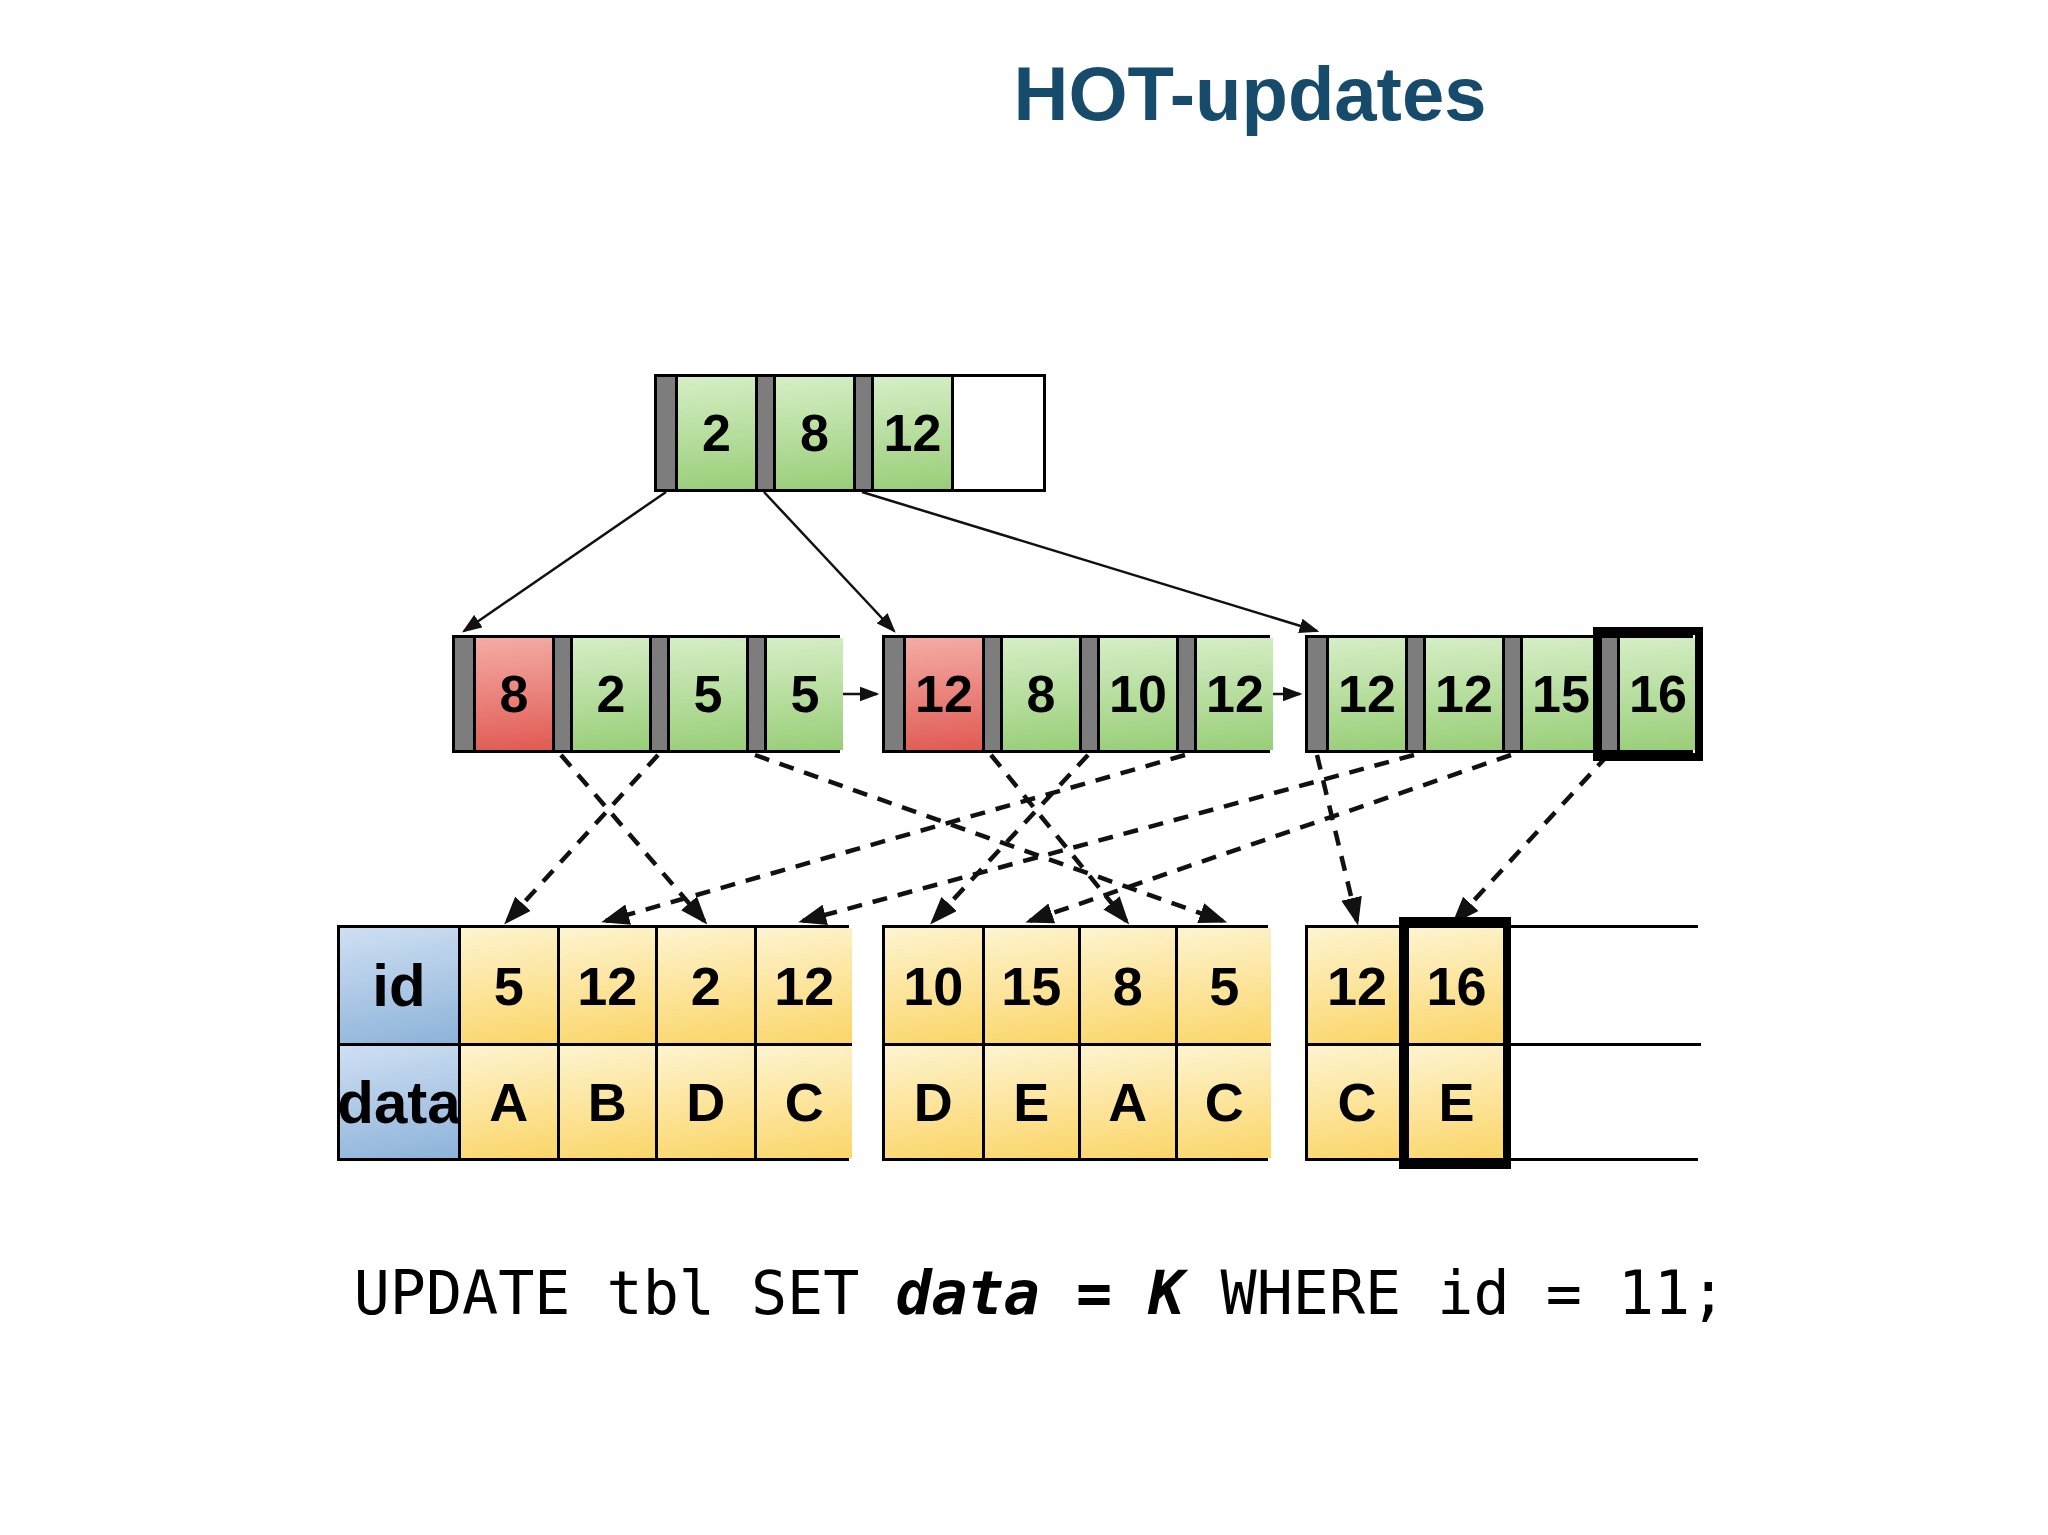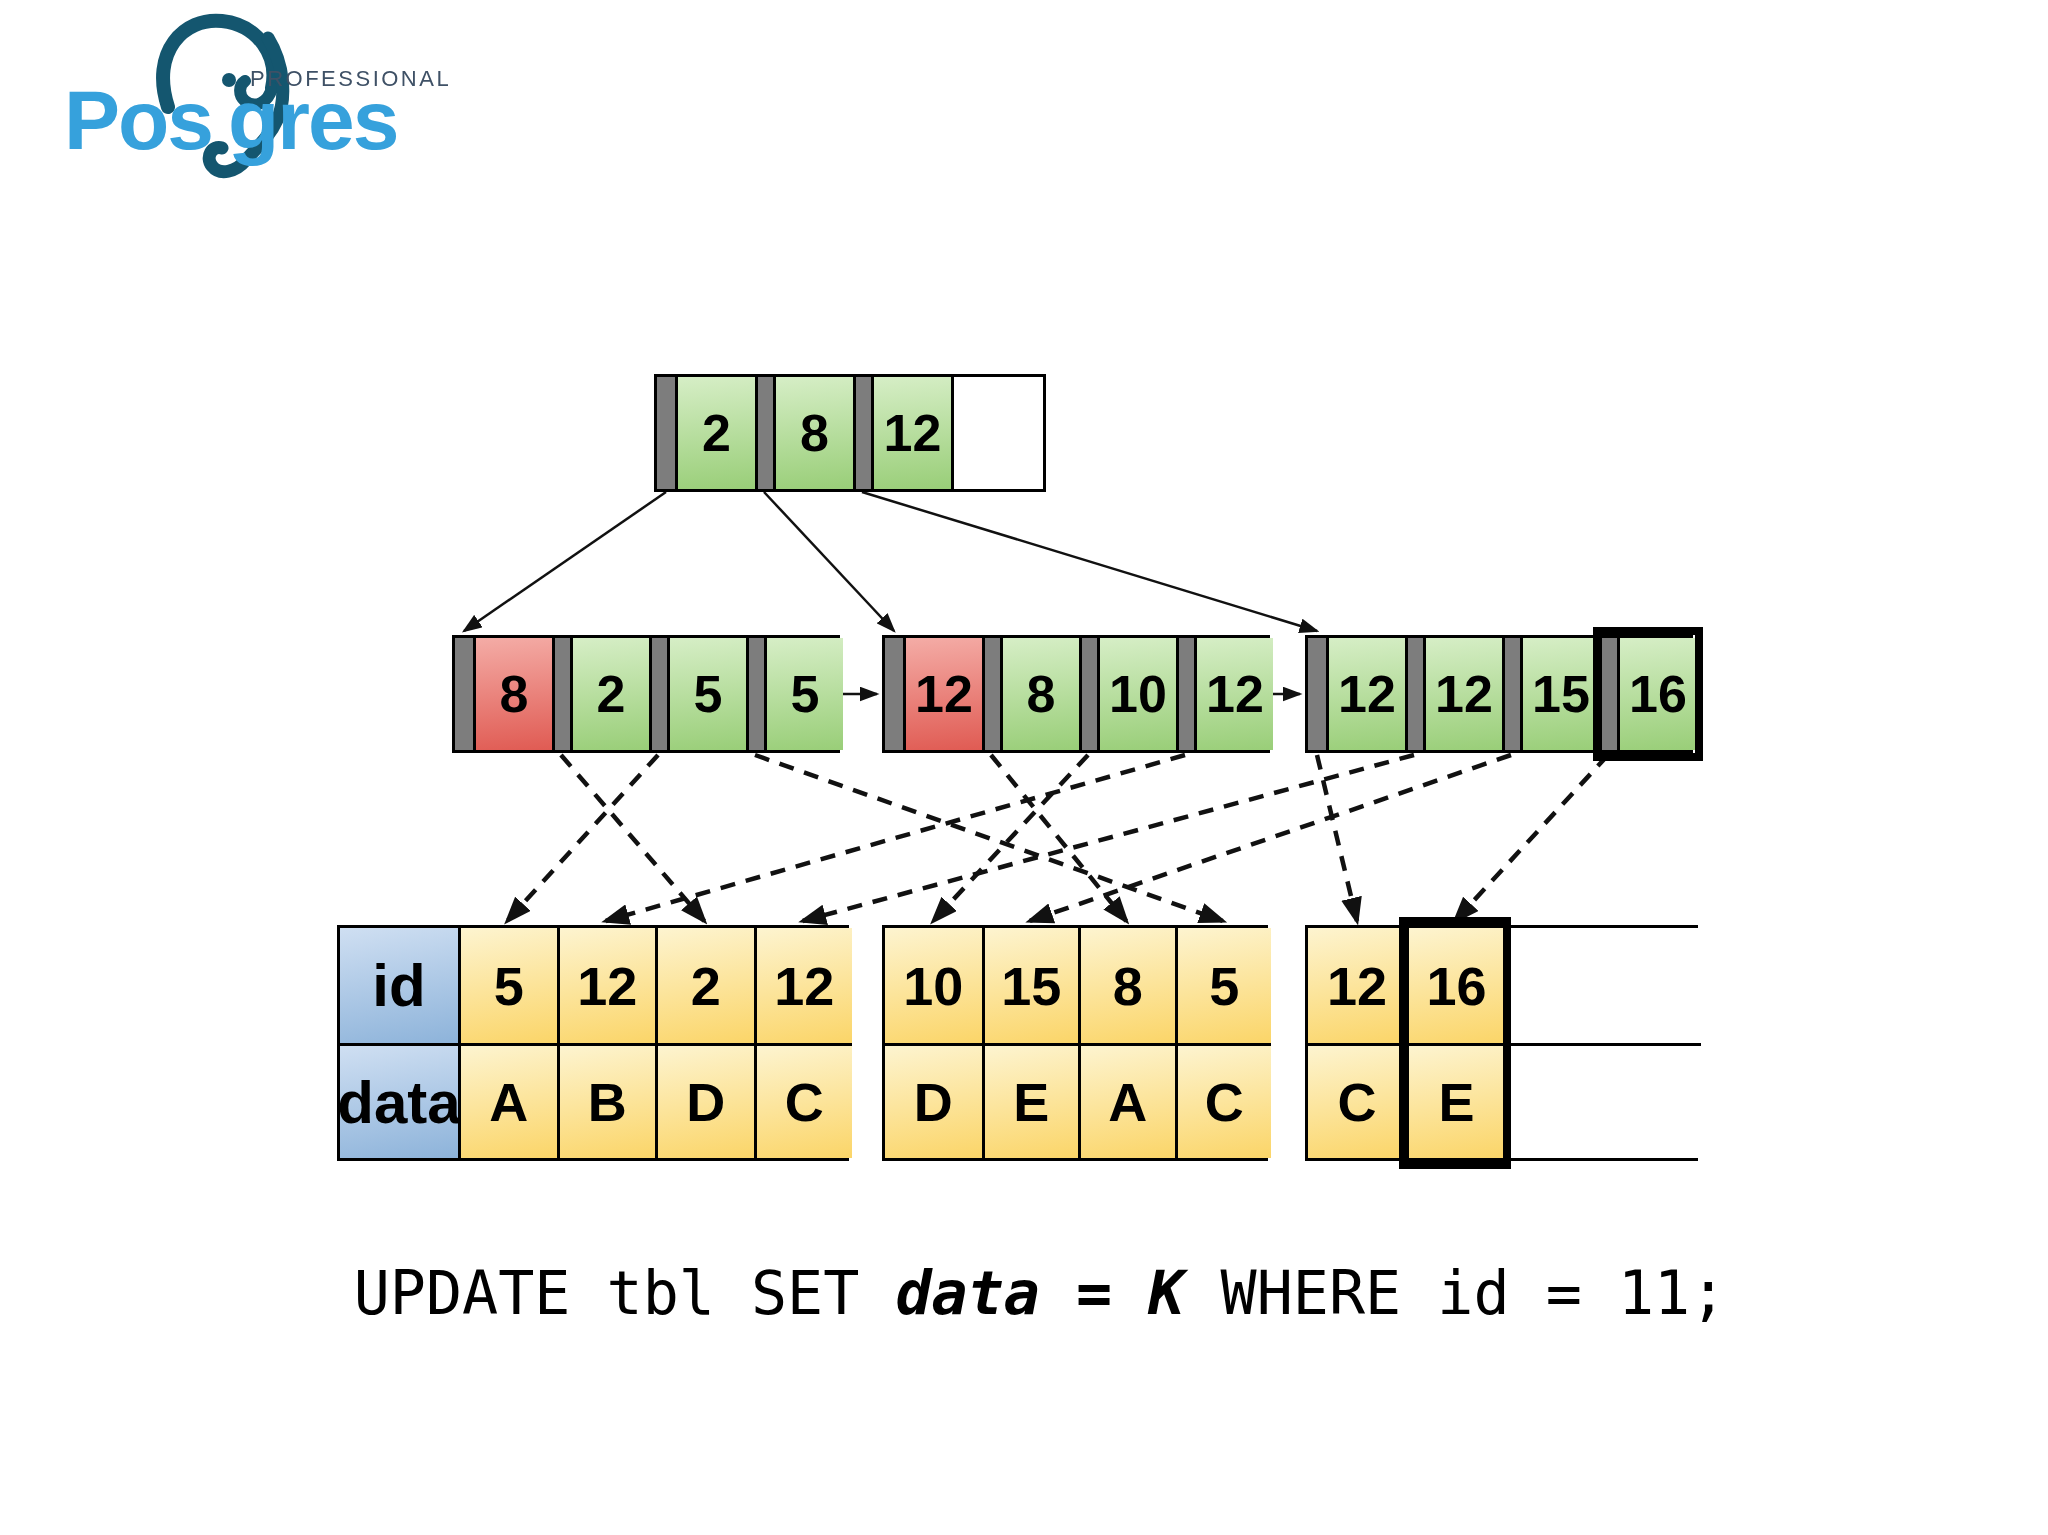--- a/index.html
+++ b/index.html
@@ -52,34 +52,22 @@
   #sql{position:absolute;left:40px;top:1258px;width:2000px;text-align:center;
        font-family:"DejaVu Sans Mono","Liberation Mono",monospace;font-size:60px;color:#000;
        white-space:pre;}
   #sql .emph{font-weight:bold;font-style:italic;}
 </style>
 </head>
 <body>
 
 <div id="slide">
 
-  <div id="logo">
-    <svg id="elephant" style="left:88px;top:0px;" width="170" height="185" viewBox="0 0 170 185">
-      <g fill="none" stroke="#14566f" stroke-linecap="round">
-        <path d="M 40,103 C 22,48 56,13 94,17 C 130,21 151,52 144,84" stroke-width="14"></path>
-        <path d="M 144,84 C 140,99 127,105 117,97 C 110,91 111,81 117,77" stroke-width="12"></path>
-        <path d="M 140,34 C 156,60 159,94 149,116 C 141,134 127,145 118,156 C 108,168 92,172 84,162 C 77,153 84,141 94,144" stroke-width="13"></path>
-      </g>
-      <circle cx="101" cy="76" r="7" fill="#14566f"></circle>
-    </svg>
-    <div class="logo-word" style="left:24px;top:74px;">Pos</div>
-    <div class="logo-word" style="left:188px;top:74px;">gres</div>
-    <div id="logo-pro" style="left:210px;top:62px;">PROFESSIONAL</div>
-  </div>
 
+  <div id="title">HOT-updates</div>
 
   <svg id="arrows" width="2048" height="1535" viewBox="0 0 2048 1535">
     <defs>
       <marker id="mSolid" viewBox="0 0 16 12" refX="14" refY="6" markerUnits="userSpaceOnUse" markerWidth="20" markerHeight="15" orient="auto">
         <path d="M0,0 L16,6 L0,12 Z" fill="#111"></path>
       </marker>
       <marker id="mDash" viewBox="0 0 24 18" refX="20" refY="9" markerUnits="userSpaceOnUse" markerWidth="28" markerHeight="21" orient="auto">
         <path d="M0,0 L24,9 L0,18 Z" fill="#111"></path>
       </marker>
     </defs>

